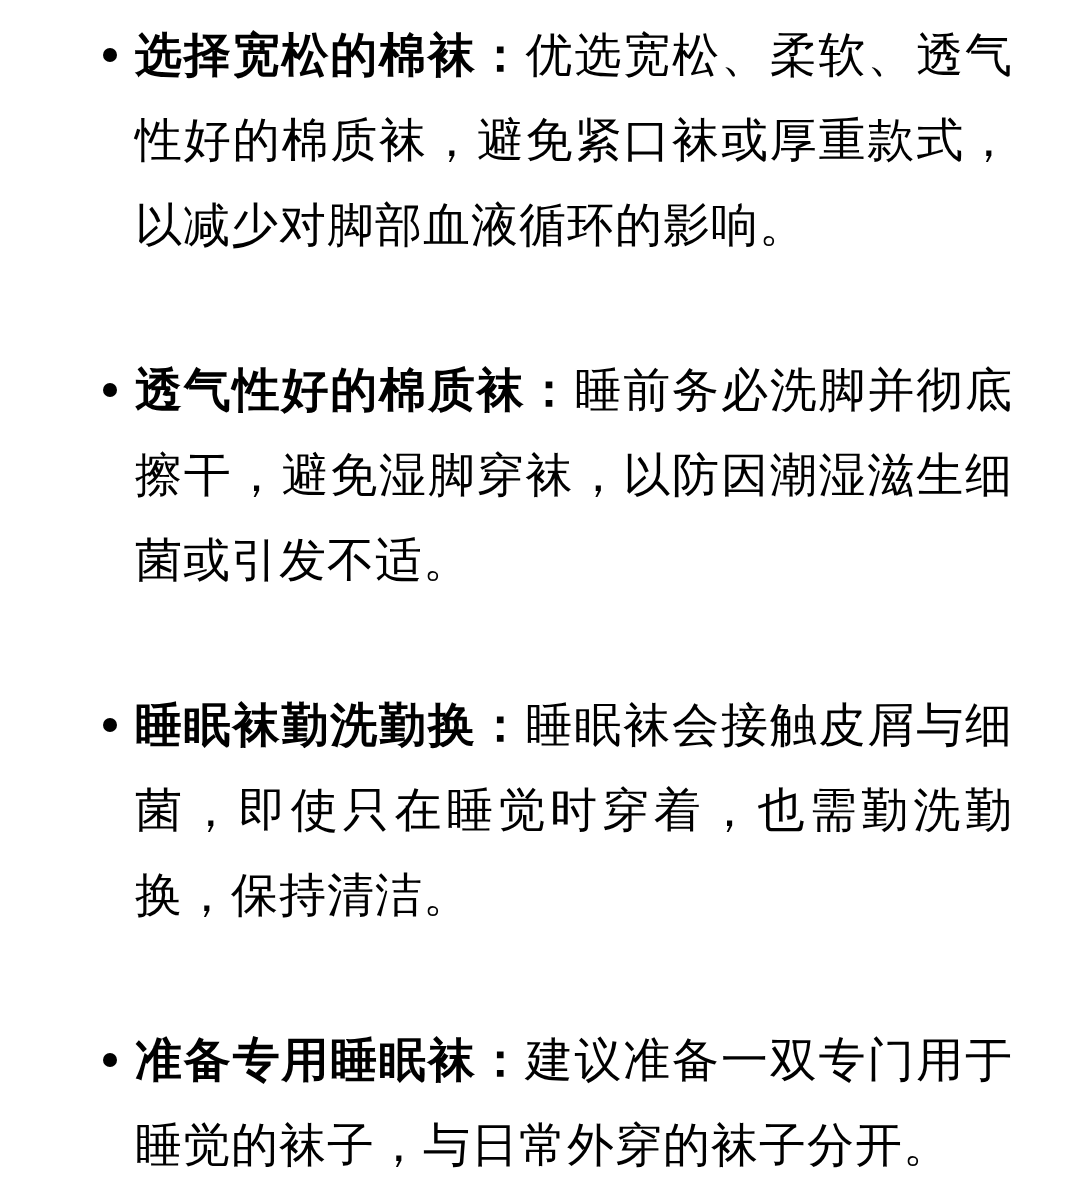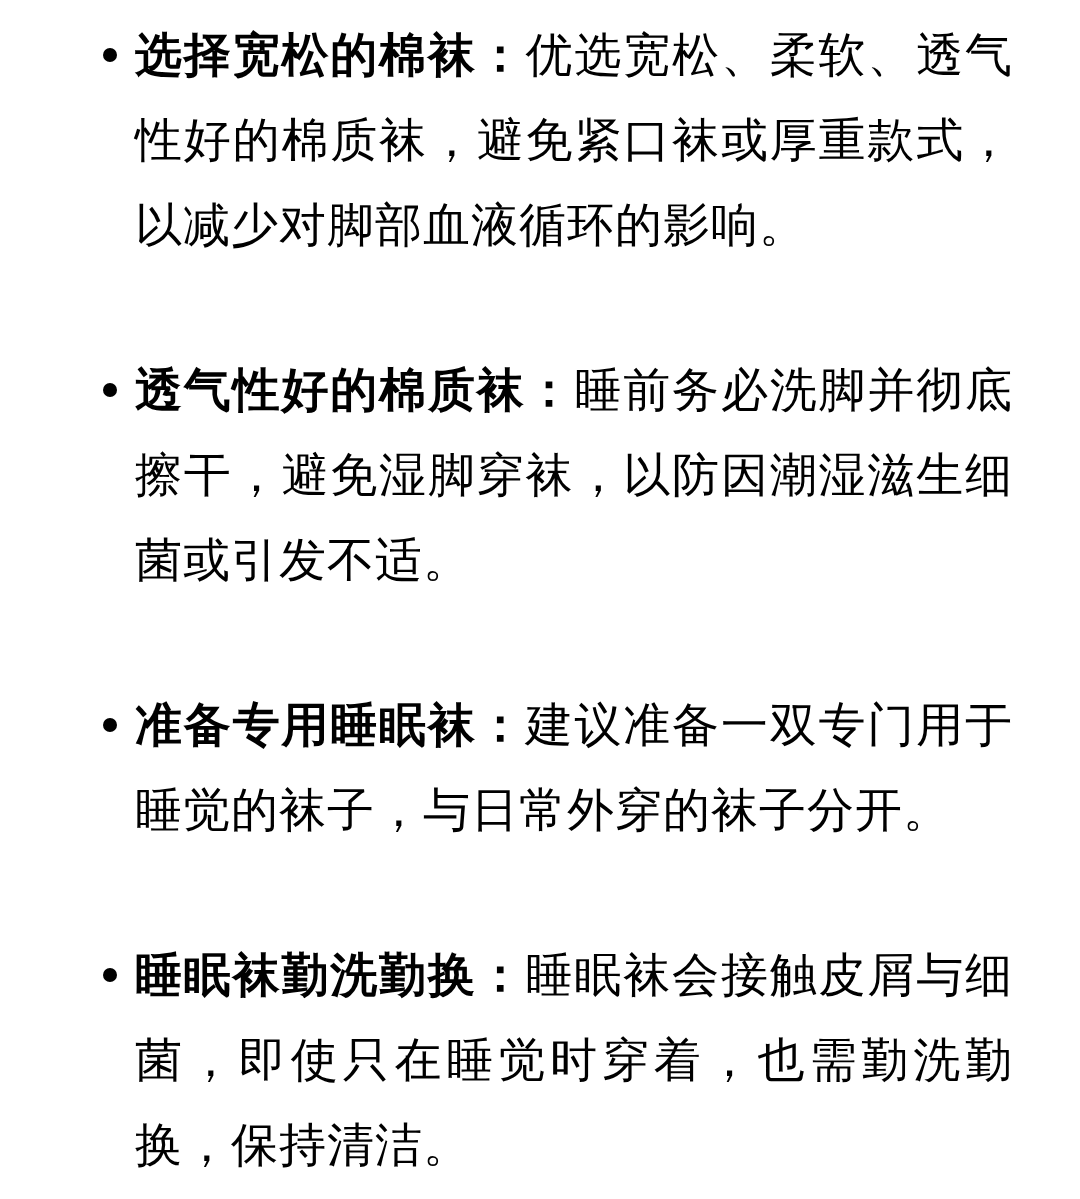--- a/index.html
+++ b/index.html
@@ -61,22 +61,22 @@
       <span class="item-title">选择宽松的棉袜：</span><span class="item-body">优选宽松、柔软、透气性好的棉质袜，避免紧口袜或厚重款式，以减少对脚部血液循环的影响。</span>
     </li>
 
     <li>
       <span class="bullet"></span>
       <span class="item-title">透气性好的棉质袜：</span><span class="item-body">睡前务必洗脚并彻底擦干，避免湿脚穿袜，以防因潮湿滋生细菌或引发不适。</span>
     </li>
 
     <li>
       <span class="bullet"></span>
-      <span class="item-title">准备专用睡眠袜：</span><span class="item-body">建议准备一双专门用于睡觉的袜子，与日常外穿的袜子分开。</span>
+      <span class="item-title">睡眠袜勤洗勤换：</span><span class="item-body">睡眠袜会接触皮屑与细菌，即使只在睡觉时穿着，也需勤洗勤换，保持清洁。</span>
     </li>
 
     <li>
       <span class="bullet"></span>
-      <span class="item-title">睡眠袜勤洗勤换：</span><span class="item-body">睡眠袜会接触皮屑与细菌，即使只在睡觉时穿着，也需勤洗勤换，保持清洁。</span>
+      <span class="item-title">准备专用睡眠袜：</span><span class="item-body">建议准备一双专门用于睡觉的袜子，与日常外穿的袜子分开。</span>
     </li>
 
   </ul>
 </div>
 
 </body></html>

